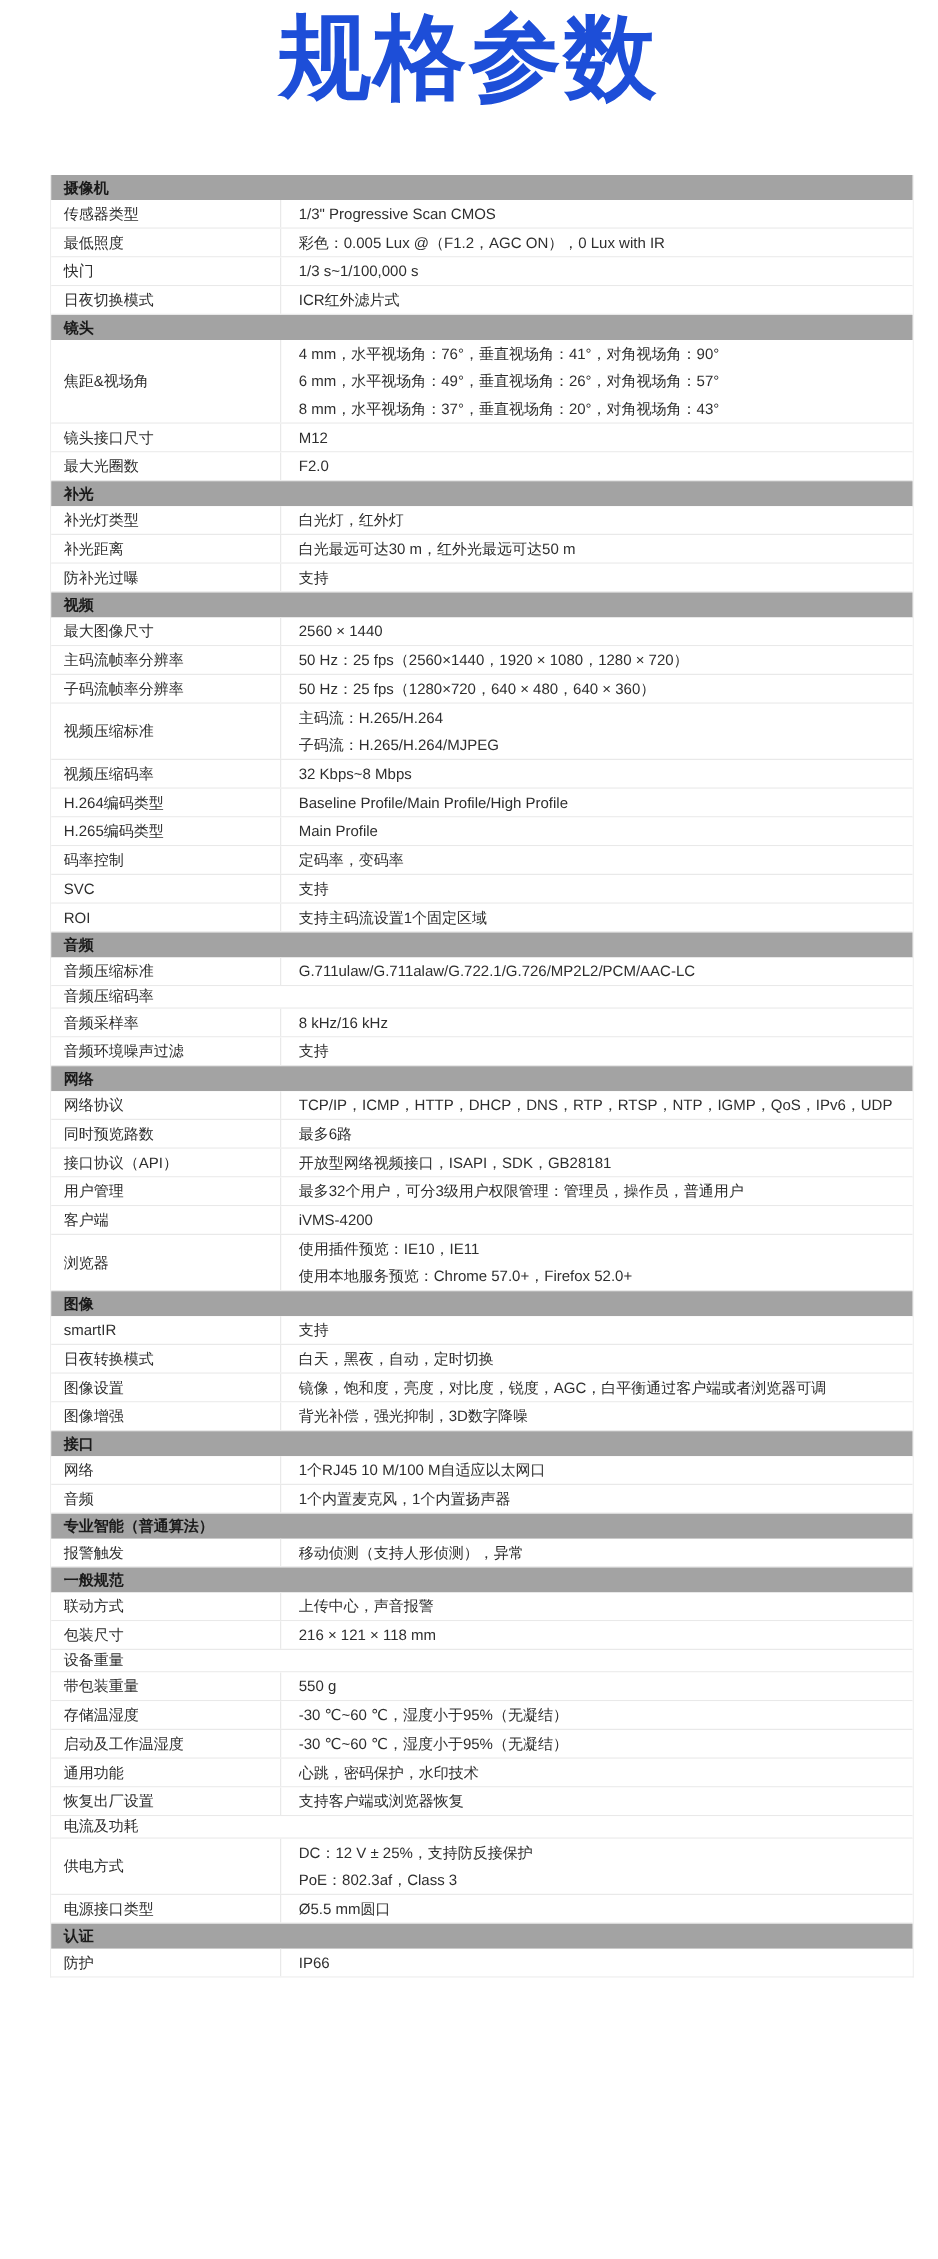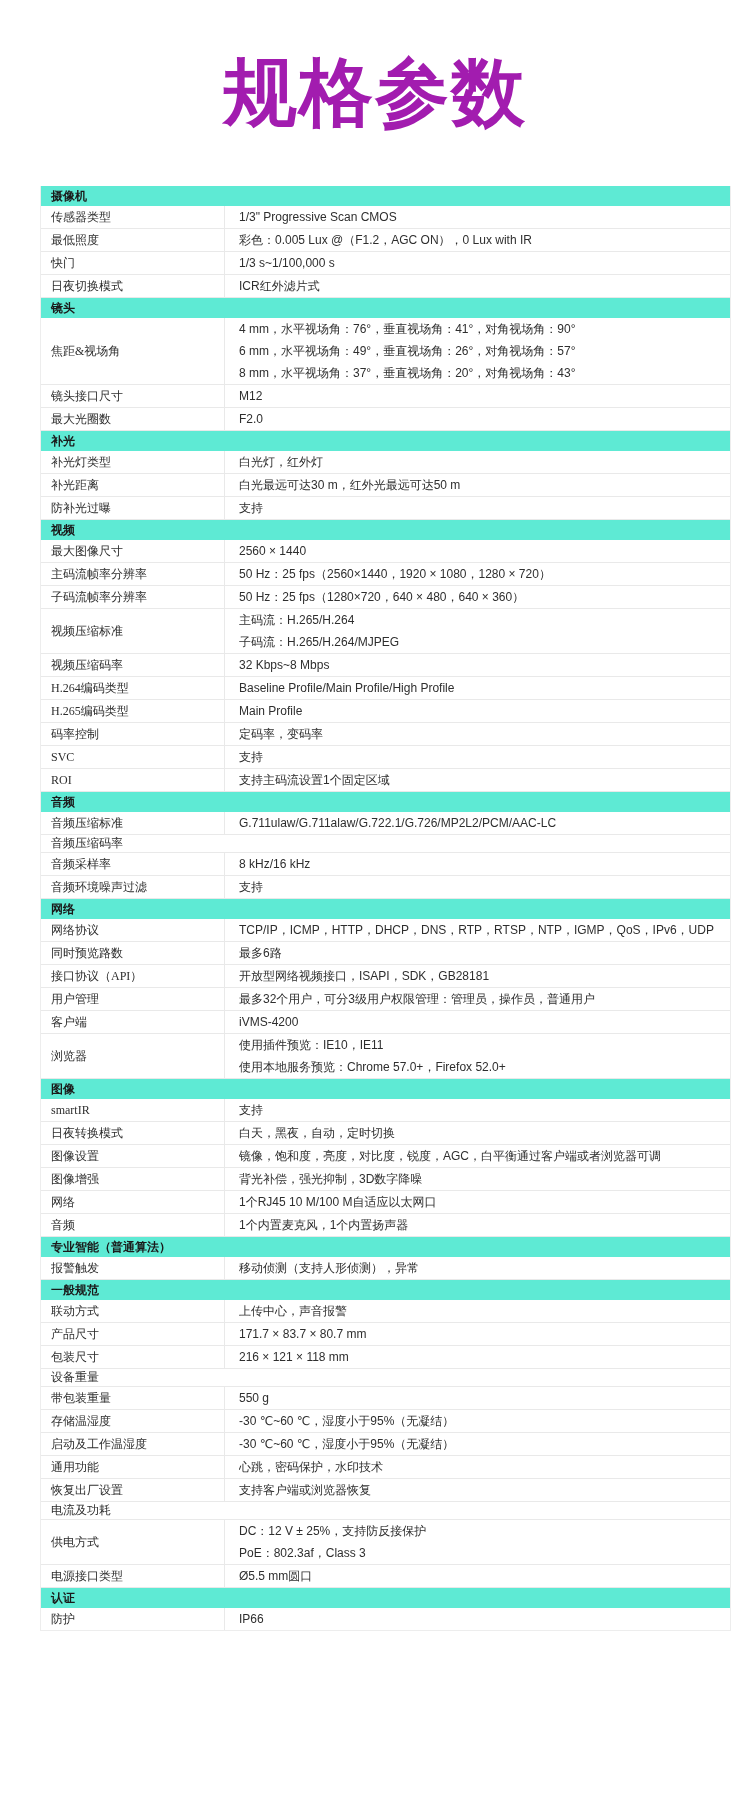--- a/index.html
+++ b/index.html
@@ -5,38 +5,37 @@
   * { margin: 0; padding: 0; box-sizing: border-box; }
   html, body { background: #ffffff; }
   body {
     width: 750px;
     height: 1807px;
     font-family: "Liberation Sans", "DejaVu Sans", sans-serif;
     color: #333333;
     overflow: hidden;
   }
   .page-title {
-    margin-top: 46px;
     text-align: center;
     font-size: 74px;
     line-height: 92px;
     font-weight: 900;
-    color: #a21caf;
+    color: #1d4ed8;
     letter-spacing: 2px;
     font-family: "DejaVu Sans", "Liberation Sans", sans-serif;
   }
   .spec-table {
     width: 691px;
     margin: 48px 0 0 40px;
     border: 1px solid #ededed;
     border-top: none;
     background: #ffffff;
   }
   .sec-header {
-    background: #5eead4;
+    background: #a3a3a3;
     color: #1a1a1a;
     font-weight: bold;
     font-size: 12px;
     line-height: 20px;
     height: 20px;
     padding-left: 10px;
     white-space: nowrap;
     overflow: hidden;
   }
   .spec-row {
@@ -47,21 +46,20 @@
   .spec-row:last-child { border-bottom: none; }
   .label-cell {
     width: 183px;
     flex: 0 0 183px;
     padding-left: 10px;
     padding-right: 6px;
     display: flex;
     align-items: center;
     font-size: 12px;
     color: #2e2e2e;
-    font-family: Liberation Serif, serif;
   }
   .value-cell {
     flex: 1;
     border-left: 1px solid #e9e9e9;
     padding-left: 14px;
     padding-right: 8px;
     display: flex;
     flex-direction: column;
     justify-content: center;
     font-size: 12px;
@@ -285,20 +283,21 @@
       <div class="value-cell">
         <div class="value-line">镜像，饱和度，亮度，对比度，锐度，AGC，白平衡通过客户端或者浏览器可调</div>
       </div>
     </div>
     <div class="spec-row">
       <div class="label-cell">图像增强</div>
       <div class="value-cell">
         <div class="value-line">背光补偿，强光抑制，3D数字降噪</div>
       </div>
     </div>
+    <div class="sec-header">接口</div>
     <div class="spec-row">
       <div class="label-cell">网络</div>
       <div class="value-cell">
         <div class="value-line">1个RJ45 10 M/100 M自适应以太网口</div>
       </div>
     </div>
     <div class="spec-row">
       <div class="label-cell">音频</div>
       <div class="value-cell">
         <div class="value-line">1个内置麦克风，1个内置扬声器</div>
@@ -309,26 +308,20 @@
       <div class="label-cell">报警触发</div>
       <div class="value-cell">
         <div class="value-line">移动侦测（支持人形侦测），异常</div>
       </div>
     </div>
     <div class="sec-header">一般规范</div>
     <div class="spec-row">
       <div class="label-cell">联动方式</div>
       <div class="value-cell">
         <div class="value-line">上传中心，声音报警</div>
-      </div>
-    </div>
-    <div class="spec-row">
-      <div class="label-cell">产品尺寸</div>
-      <div class="value-cell">
-        <div class="value-line">171.7 × 83.7 × 80.7 mm</div>
       </div>
     </div>
     <div class="spec-row">
       <div class="label-cell">包装尺寸</div>
       <div class="value-cell">
         <div class="value-line">216 × 121 × 118 mm</div>
       </div>
     </div>
     <div class="spec-row">
       <div class="label-cell">设备重量</div>

